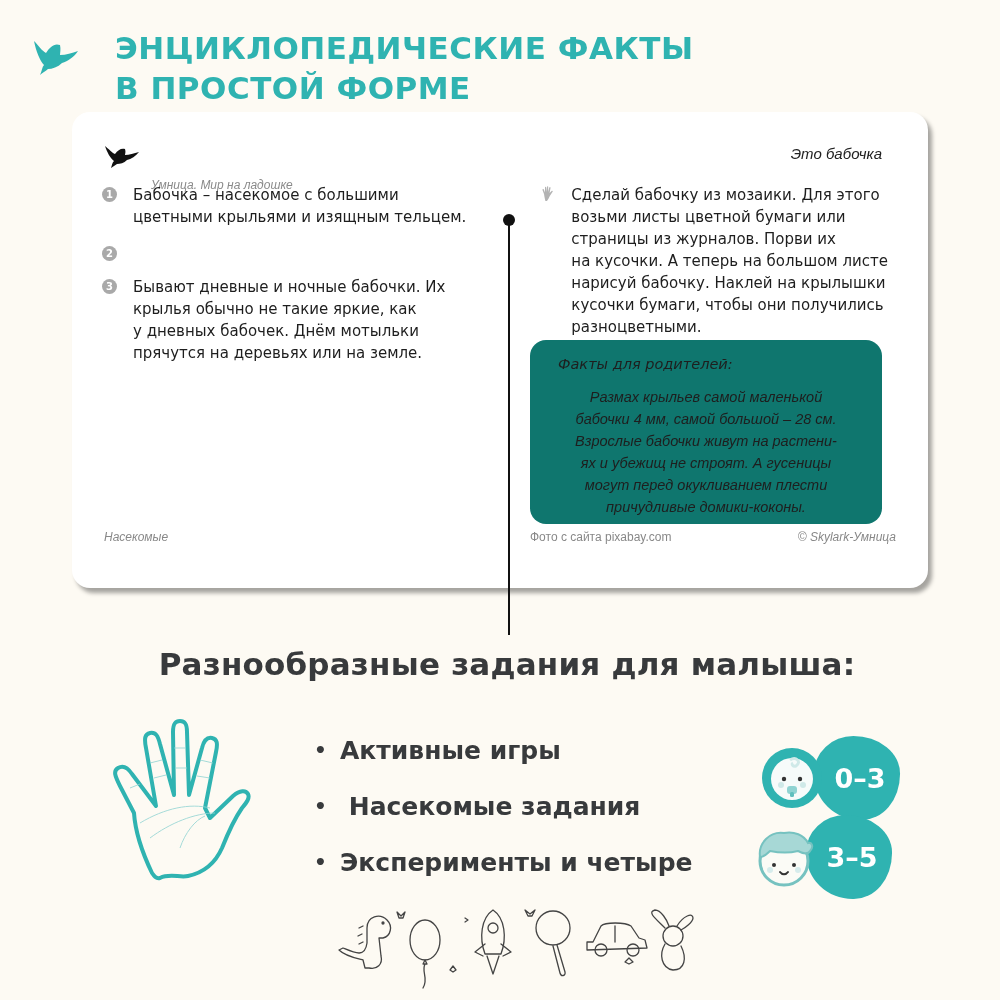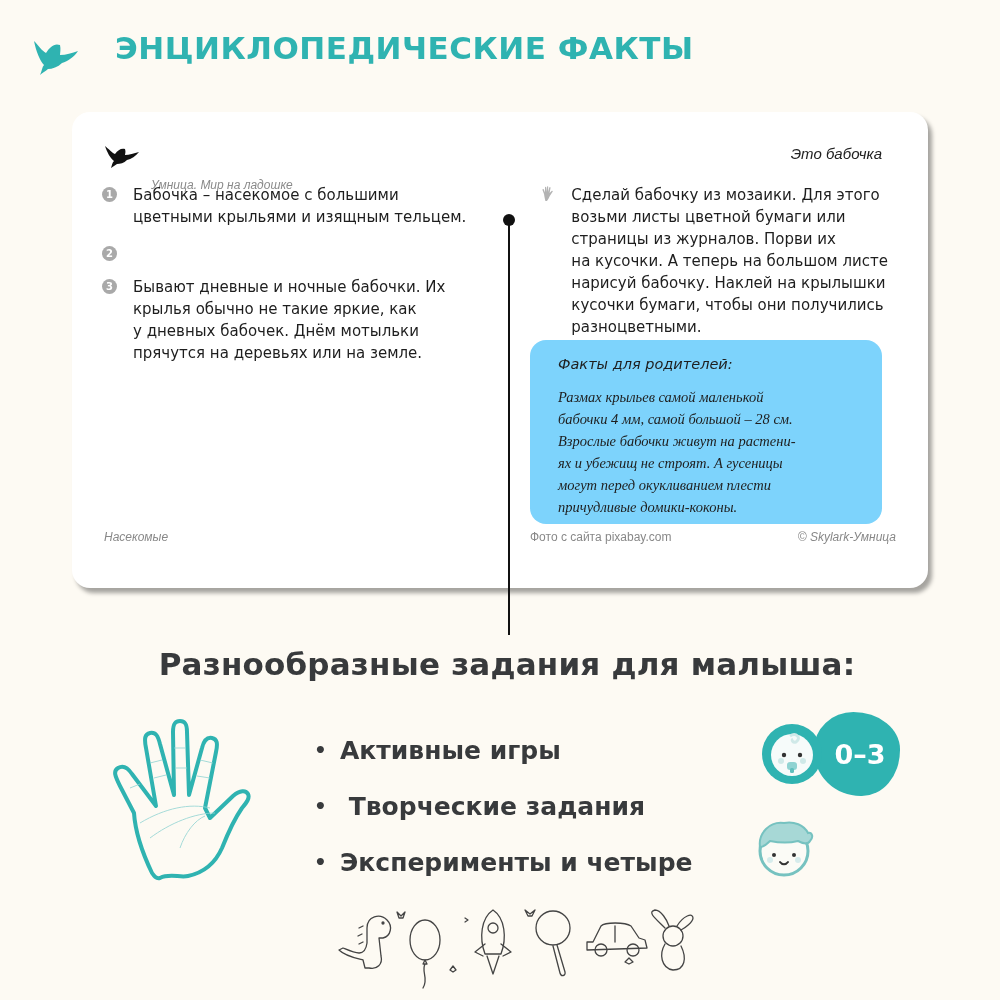--- a/index.html
+++ b/index.html
@@ -57,32 +57,33 @@
   .task { position: absolute; left: 426px; top: 72px; width: 390px; display: flex; justify-content: flex-end; }
   .task-hand { width: 14px; height: 16px; margin-top: 2px; margin-right: 16px; flex: 0 0 auto; }
   .task-text {
     font-family: "DejaVu Sans", sans-serif;
     font-size: 15px; line-height: 22px; color: #1e1e1e;
     white-space: pre-line;
   }
   .parents-box {
     position: absolute; left: 458px; top: 228px;
     width: 352px; height: 184px;
-    background: #7dd3fc;
+    background: #0f766e;
     border-radius: 16px;
     padding: 14px 28px;
   }
   .parents-title {
     font-family: "DejaVu Sans", sans-serif; font-style: oblique;
     font-size: 14.5px; color: #1e1e1e; margin-bottom: 12px; line-height: 20px;
   }
   .parents-text {
-    font-family: Liberation Serif, serif; font-style: oblique;
+    font-family: Liberation Sans, sans-serif; font-style: oblique;
     font-size: 14.5px; line-height: 22px; color: #1e1e1e;
     white-space: pre-line;
+    text-align: center;
   }
   .card-footer-left {
     position: absolute; left: 32px; top: 418px;
     font-family: "Liberation Sans", sans-serif; font-style: italic;
     font-size: 12px; color: #888;
   }
   .card-footer-photo {
     position: absolute; left: 458px; top: 418px;
     font-family: "Liberation Sans", sans-serif; 
     font-size: 12px; color: #888;
@@ -128,20 +129,21 @@
   .doodles { position: absolute; left: 325px; top: 898px; width: 375px; height: 100px; }
 </style>
 </head>
 <body>
 
 <svg class="header-bird" viewBox="0 0 50 40">
   <path d="M4 6 C8 10 12 16 16 18 C20 12 24 8 30 10 C31 14 30 18 30 20 C36 20 42 18 48 16 C44 22 38 26 32 28 C28 32 22 34 18 34 C16 36 12 38 10 40 C12 36 12 32 14 30 C10 26 6 16 4 6 Z" fill="#2fb3b1"></path>
 </svg>
 <div class="header-title">
   <div>ЭНЦИКЛОПЕДИЧЕСКИЕ ФАКТЫ</div>
+  <div>В ПРОСТОЙ ФОРМЕ</div>
 </div>
 
 <div class="card">
   <svg class="card-bird" viewBox="0 0 36 26">
     <path d="M1 4 C5 7 8 11 11 12 C14 8 17 6 21 7 C22 10 21 12 21 13 C25 13 30 11 35 10 C32 14 27 17 23 18 C20 21 16 22 13 22 C11 23 9 25 7 26 C8 23 8 21 10 19 C6 16 3 10 1 4 Z" fill="#111"></path>
   </svg>
   <div class="card-series">Умница. Мир на ладошке</div>
   <div class="card-topic">Это бабочка</div>
 
   <div class="facts">
@@ -218,29 +220,29 @@
   </g>
 </svg>
 
 <div class="tasks-list">
   <div class="item">
     <span class="bullet">•</span>
     <span>Активные игры</span>
   </div>
   <div class="item">
     <span class="bullet">•</span>
-    <span style="white-space:pre"> Творческие задания</span>
+    <span style="white-space:pre"> Насекомые задания</span>
   </div>
   <div class="item">
     <span class="bullet">•</span>
     <span>Эксперименты и четыре</span>
   </div>
 </div>
 
-<div class="age" style="left:760px; top:712px;">
+<div class="age" style="left:760px; top:736px;">
   <svg class="age-face" viewBox="0 0 64 64">
     <circle cx="32" cy="32" r="30" fill="#2fb3b1"></circle>
     <circle cx="32" cy="33" r="21" fill="#f6fbfa"></circle>
     <path d="M30 14 C36 10 42 16 36 20 C33 21 31 18 33 17" fill="none" stroke="#cfe9e8" stroke-width="3"></path>
     <circle cx="24" cy="33" r="2.2" fill="#333"></circle>
     <circle cx="40" cy="33" r="2.2" fill="#333"></circle>
     <circle cx="21" cy="39" r="3" fill="#cfe9e8"></circle>
     <circle cx="43" cy="39" r="3" fill="#cfe9e8"></circle>
     <rect x="27" y="40" width="10" height="8" rx="3" fill="#8fd3d2"></rect>
     <rect x="30" y="46" width="4" height="5" rx="1.5" fill="#5fbfbd"></rect>
@@ -251,20 +253,21 @@
 <div class="age" style="left:752px; top:815px;">
   <svg class="age-face" viewBox="0 0 64 64">
     <circle cx="32" cy="36" r="24" fill="#fbfbf6" stroke="#76c2c0" stroke-width="3"></circle>
     <path d="M8 32 C6 18 18 6 32 8 C42 6 52 10 56 18 C60 17 62 22 58 26 C56 30 50 28 46 26 C38 28 28 28 18 26 C14 30 10 32 8 32 Z" fill="#a7d8d6" stroke="#76c2c0" stroke-width="2"></path>
     <circle cx="22" cy="40" r="2" fill="#333"></circle>
     <circle cx="42" cy="40" r="2" fill="#333"></circle>
     <circle cx="18" cy="45" r="3" fill="#d6ecec"></circle>
     <circle cx="46" cy="45" r="3" fill="#d6ecec"></circle>
     <path d="M28 47 C30 50 34 50 36 47" fill="none" stroke="#333" stroke-width="2" stroke-linecap="round"></path>
   </svg>
+  <div class="age-blob">3–5</div>
 </div>
 
 <svg class="doodles" viewBox="0 0 375 100">
   <g fill="none" stroke="#444" stroke-width="1.3" stroke-linecap="round" stroke-linejoin="round">
 
     <g>
       <path d="M18 50 C30 55 40 60 42 45 L42 30 C42 18 55 15 62 22 C68 28 66 38 58 40 L54 40 L56 58 C58 66 52 72 44 70 L40 70 L38 62 C30 60 20 58 14 52 Z"></path>
       <circle cx="58" cy="25" r="1" fill="#444"></circle>
       <path d="M38 28 L34 30 M37 36 L33 38 M38 44 L34 46"></path>
     </g>

